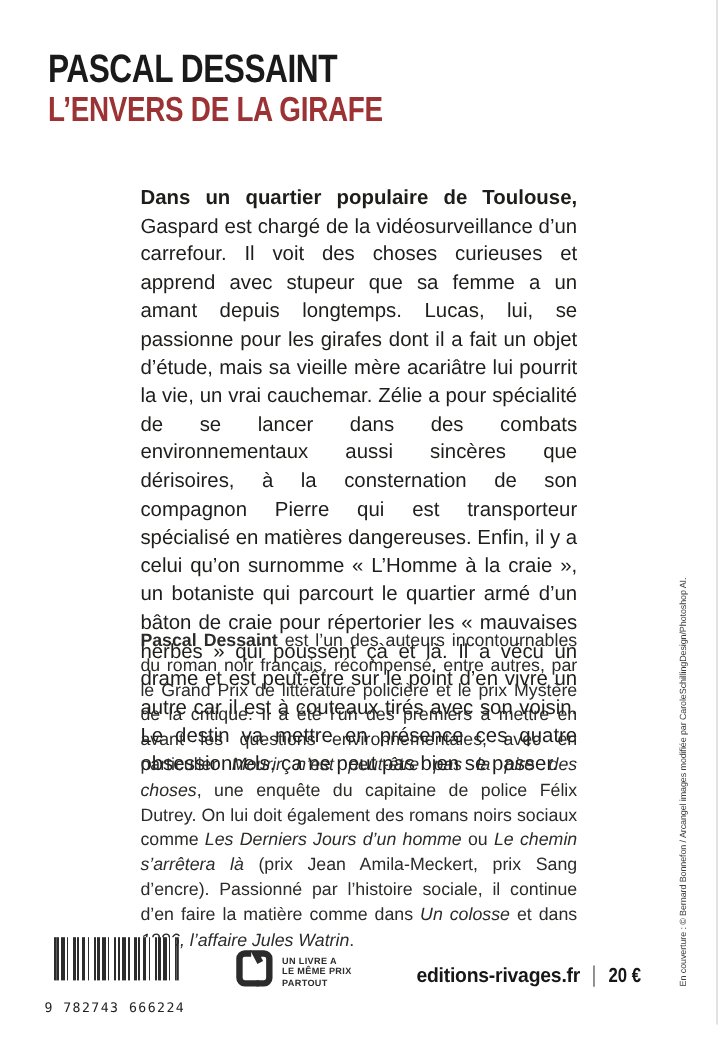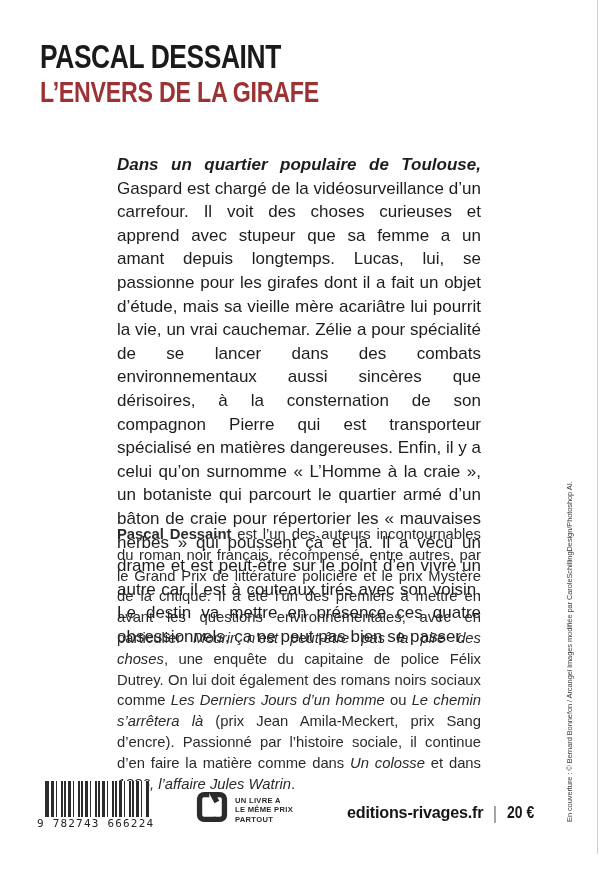--- a/index.html
+++ b/index.html
@@ -34,21 +34,21 @@
   }
 
   
   .synopsis{
     position:absolute;left:117px;top:153px;width:364px;
     font-size:17px;line-height:23.6px;
     text-align:justify;
     color:#1d1d1b;
     margin:0;
   }
-  .synopsis b{font-weight:700;font-style:italic;}
+  .synopsis b{font-weight:700;}
   .bio{
     position:absolute;left:117px;top:524px;width:364px;
     font-size:14.8px;line-height:20.8px;
     text-align:justify;
     color:#2b2b29;
     margin:0;
   }
   .bio b{font-weight:700;}
   .bio i{font-style:italic;}
 
@@ -57,21 +57,21 @@
   .barcode .bars{
     margin-left:8px;width:100px;height:36px;
     background:repeating-linear-gradient(90deg,
       #2c2c2c 0 2px,#ffffff 2px 4px,
       #2c2c2c 4px 7px,#ffffff 7px 9px,
       #2c2c2c 9px 10px,#ffffff 10px 14px,
       #2c2c2c 14px 16px,#ffffff 16px 17px);
     border-left:2px solid #2c2c2c;border-right:2px solid #2c2c2c;
   }
   .barcode .digits{
-    margin-top:0;
+    margin-top:16px;
     font-family:"DejaVu Sans Mono",monospace;
     font-size:11px;letter-spacing:1.2px;color:#222;
     white-space:nowrap;
   }
 
   .price-logo{position:absolute;left:196px;top:790px;display:flex;align-items:flex-end;}
   .price-logo svg{display:block;}
   .price-logo .lines{
     margin-left:7px;margin-top:3px;
     font-size:7.6px;font-weight:700;letter-spacing:0.3px;

